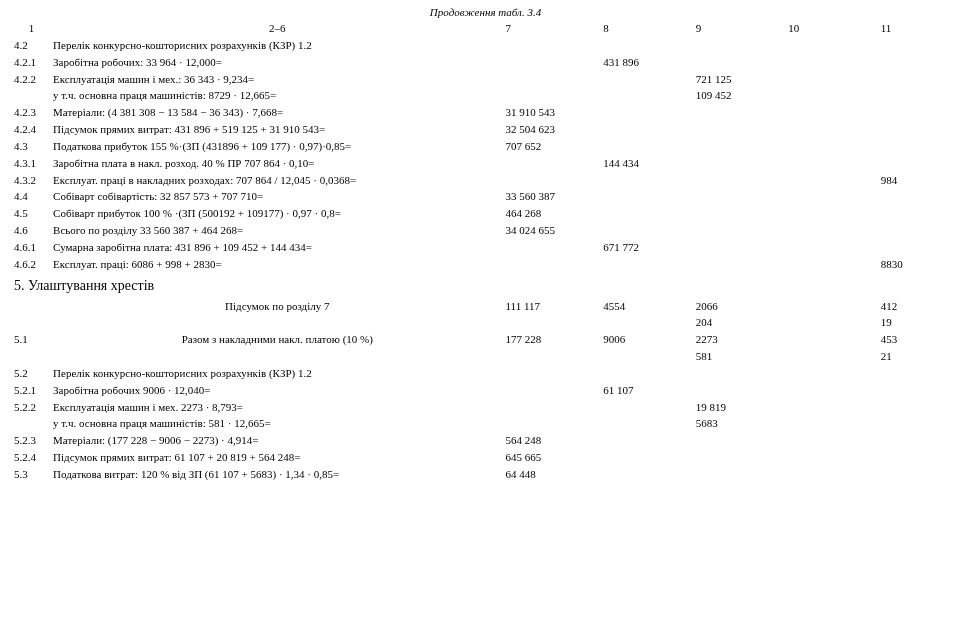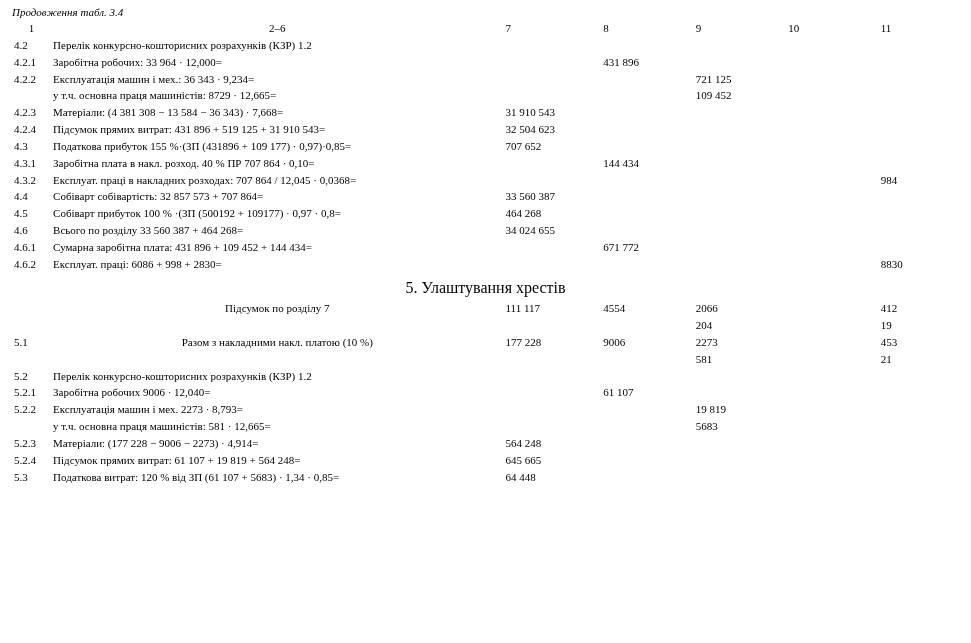--- a/index.html
+++ b/index.html
@@ -5,21 +5,21 @@
   body {
     margin: 0;
     padding: 6px 12px;
     background: #fff;
     font-family: "Times New Roman", serif;
     font-size: 11px;
     color: #000;
     width: 947px;
   }
   .header {
-    text-align: left;
+    text-align: center;
     font-style: italic;
     font-size: 11px;
     margin-bottom: 2px;
   }
   table {
     border-collapse: collapse;
     width: 100%;
     table-layout: fixed;
   }
   td {
@@ -28,22 +28,22 @@
     line-height: 1.35;
   }
   .col1 { width: 38px; text-align: center; }
   .col2 { width: 440px; text-align: left; }
   .col7 { width: 95px; text-align: center; }
   .col8 { width: 90px; text-align: center; }
   .col9 { width: 90px; text-align: center; }
   .col10 { width: 90px; text-align: center; }
   .col11 { width: 78px; text-align: center; }
   .section-title {
-    text-align: center;
-    font-size: 16px;
+    text-align: left;
+    font-size: 14px;
     padding-top: 4px;
     padding-bottom: 2px;
   }
   .center { text-align: center; }
 </style>
 </head>
 <body>
 
 <div class="header">Продовження табл. 3.4</div>
 
@@ -144,21 +144,21 @@
         <td>4.3.2</td>
         <td>Експлуат. праці в накладних розходах: 707 864 / 12,045 · 0,0368=</td>
         <td></td>
         <td></td>
         <td></td>
         <td></td>
         <td>984</td>
       </tr>
 <tr>
         <td>4.4</td>
-        <td>Собіварт собівартість:   32 857 573 + 707 864=</td>
+        <td>Собіварт собівартість:   32 857 573 + 707 710=</td>
         <td>33 560 387</td>
         <td></td>
         <td></td>
         <td></td>
         <td></td>
       </tr>
 <tr>
         <td>4.5</td>
         <td>Собіварт прибуток  100 % ·(ЗП  (500192 + 109177) · 0,97 · 0,8=</td>
         <td>464 268</td>
@@ -267,21 +267,21 @@
         <td>5.2.3</td>
         <td>Матеріали: (177 228 − 9006 − 2273) · 4,914=</td>
         <td>564 248</td>
         <td></td>
         <td></td>
         <td></td>
         <td></td>
       </tr>
 <tr>
         <td>5.2.4</td>
-        <td>Підсумок прямих витрат:  61 107 + 19 819 + 564 248=</td>
+        <td>Підсумок прямих витрат:  61 107 + 20 819 + 564 248=</td>
         <td>645 665</td>
         <td></td>
         <td></td>
         <td></td>
         <td></td>
       </tr>
 <tr>
         <td>5.3</td>
         <td>Податкова витрат: 120  % від ЗП  (61 107 + 5683) · 1,34 · 0,85=</td>
         <td>64 448</td>

